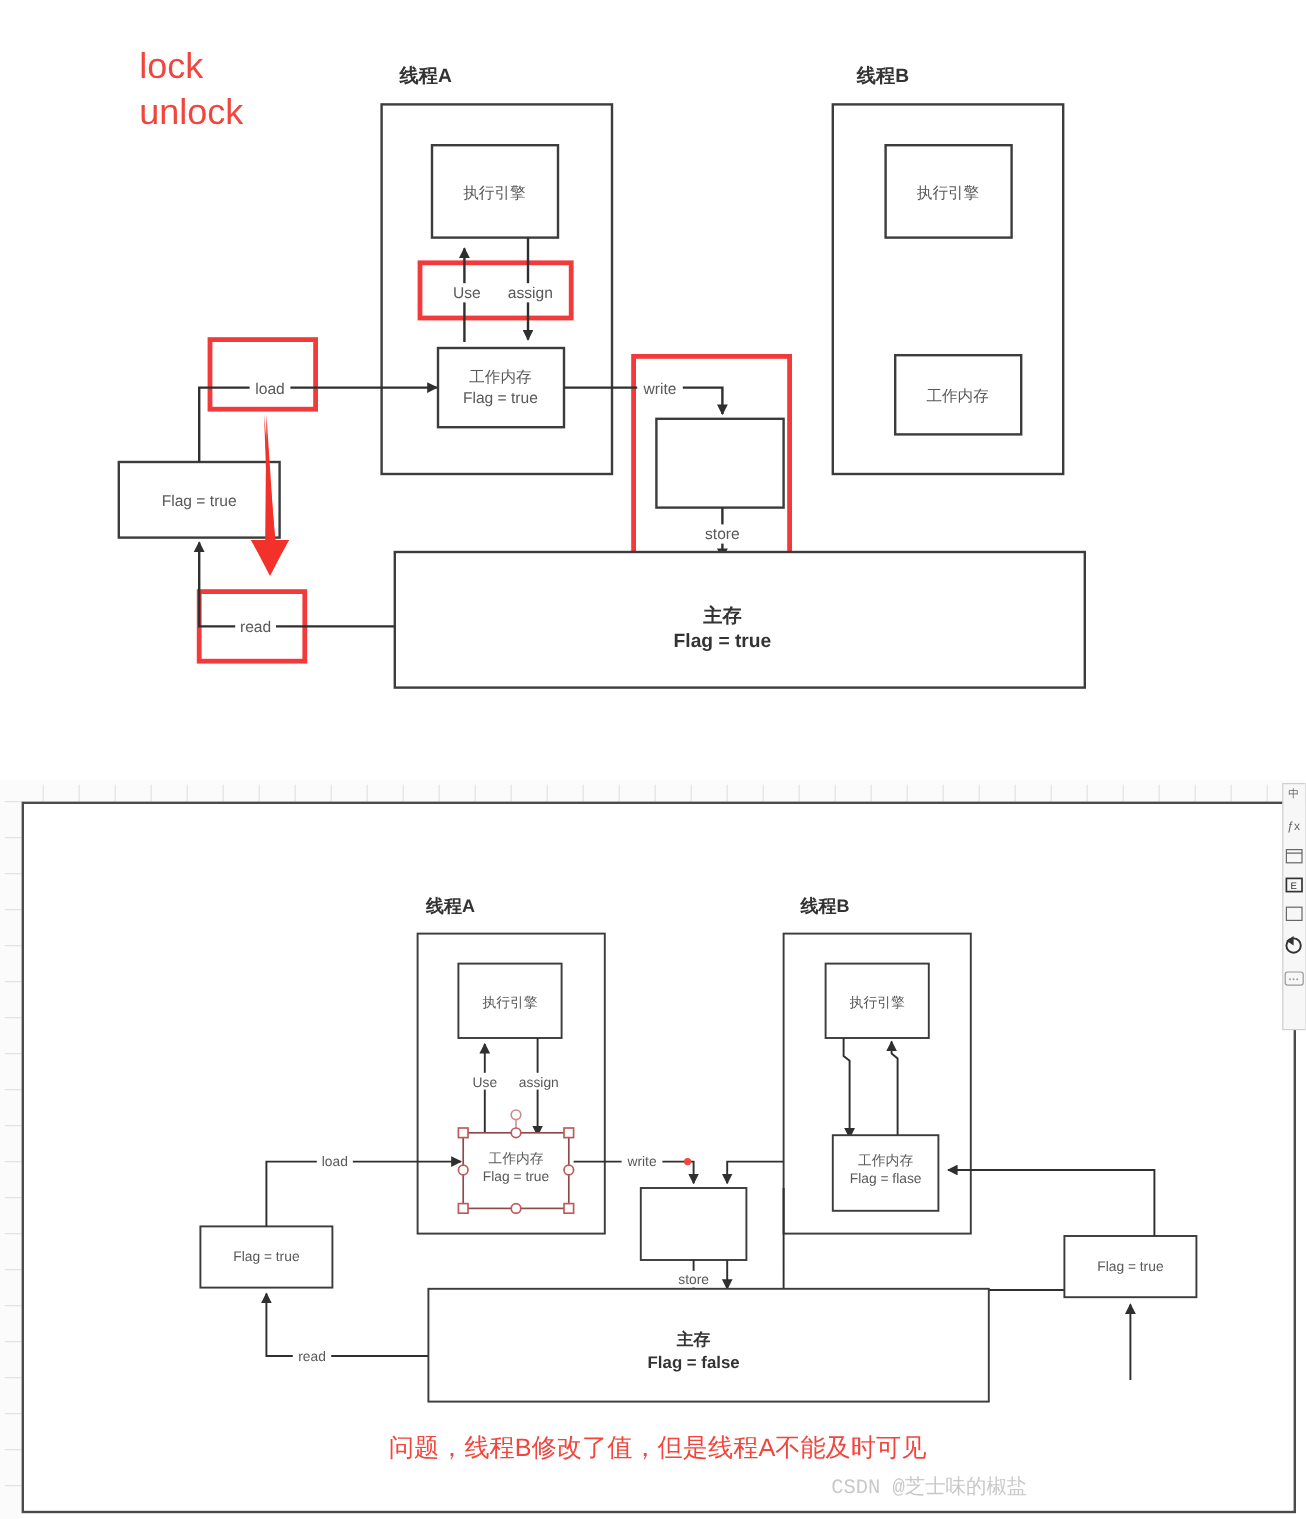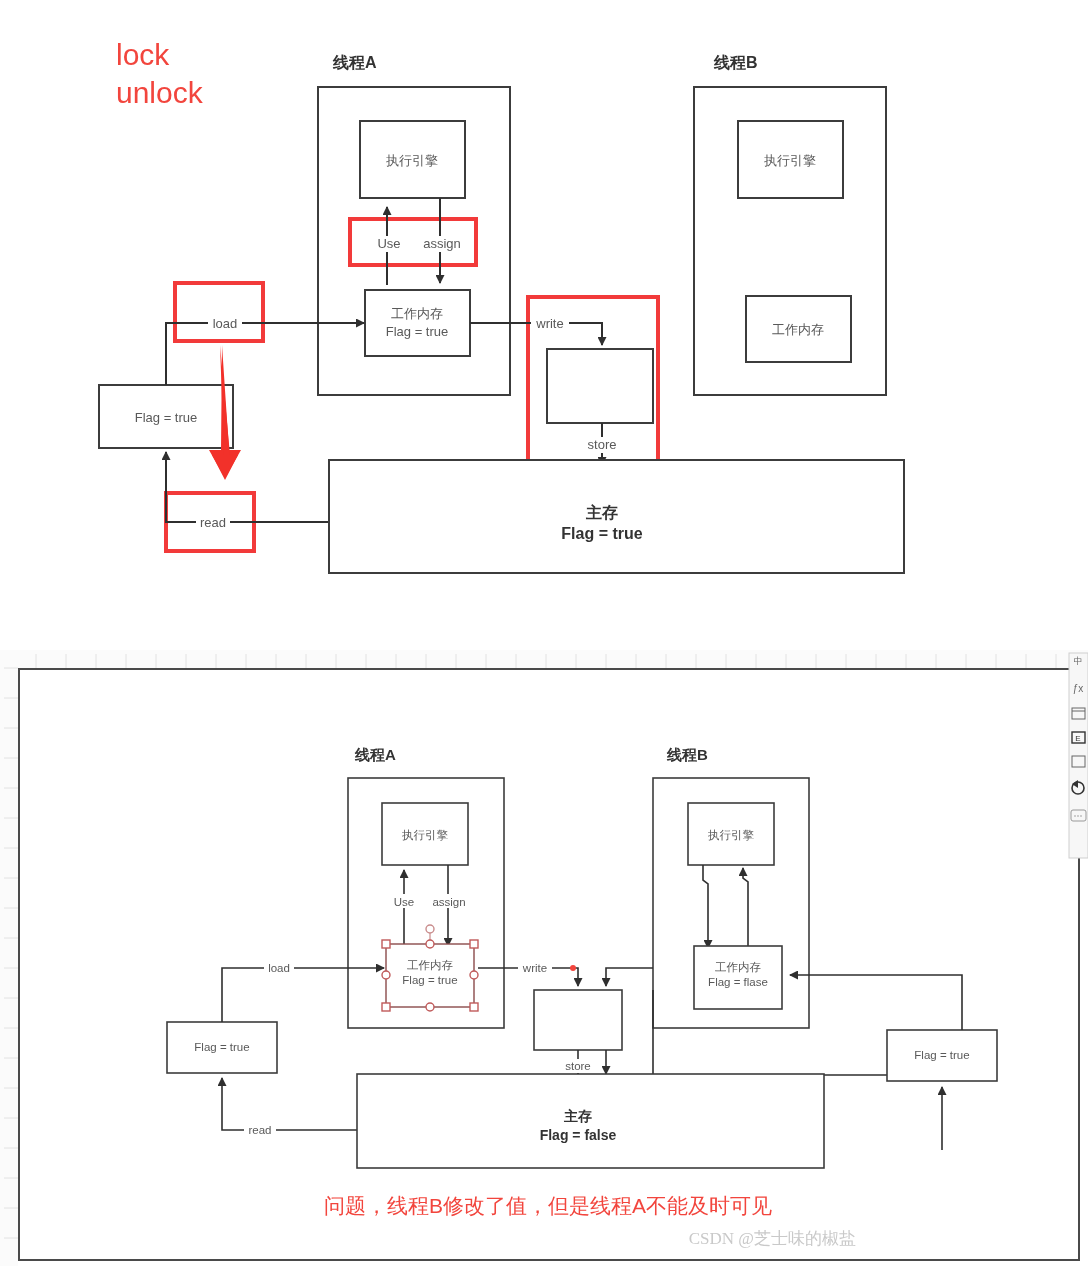--- a/index.html
+++ b/index.html
@@ -278,15 +278,15 @@
       <g>
         <rect x="1071" y="160" width="15" height="11" rx="2" fill="none" stroke="#999" stroke-width="1"></rect>
         <circle cx="1075" cy="166" r="0.8" fill="#999"></circle>
         <circle cx="1078" cy="166" r="0.8" fill="#999"></circle>
         <circle cx="1081" cy="166" r="0.8" fill="#999"></circle>
       </g>
     </g>
   </svg>
 
   <div style="position:absolute;right:12px;bottom:16px;font-size:17px;color:#c9c9c9;
-              font-family:Liberation Serif, serif;text-align:right;">CSDN @芝士味的椒盐</div>
+              font-family:Liberation Mono, monospace;text-align:right;">CSDN @芝士味的椒盐</div>
 
 </div>
 
 </body></html>

